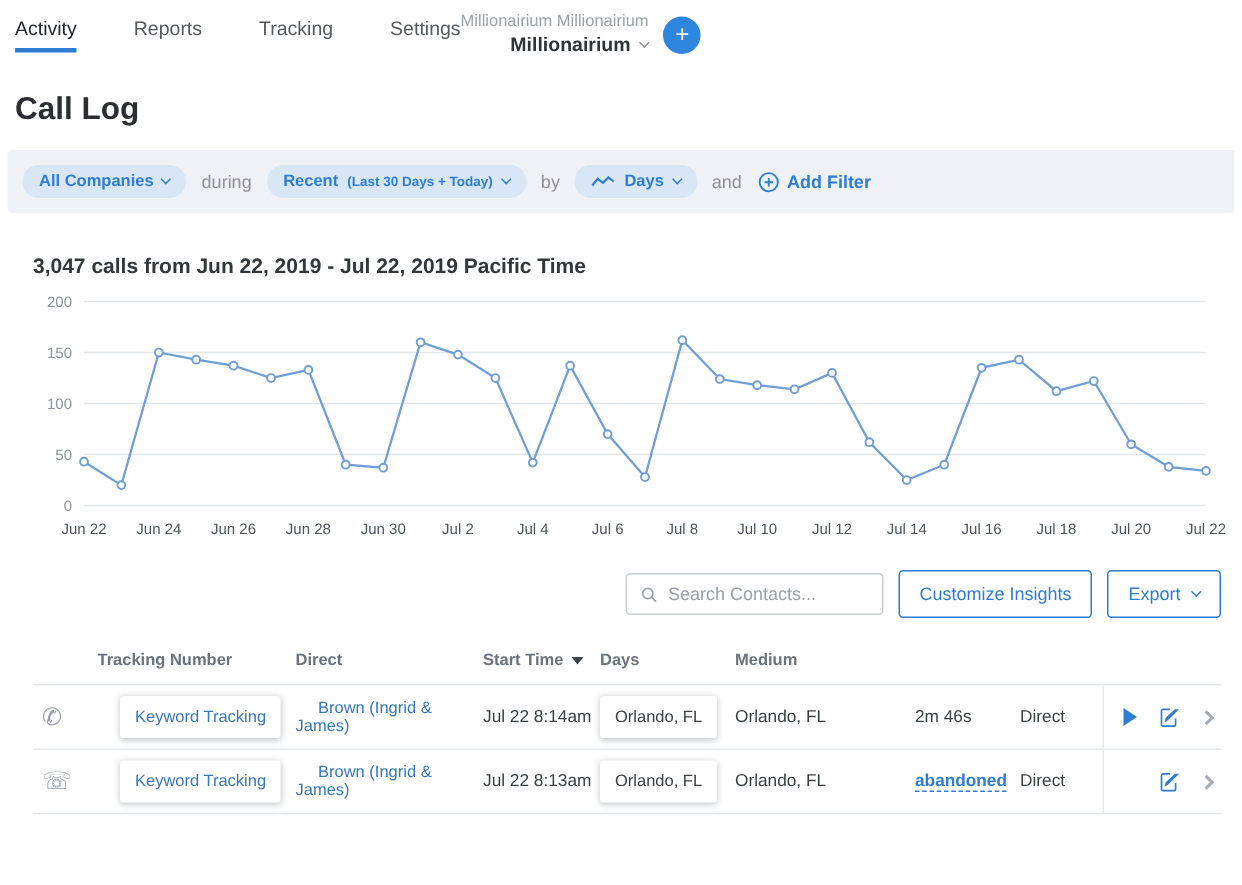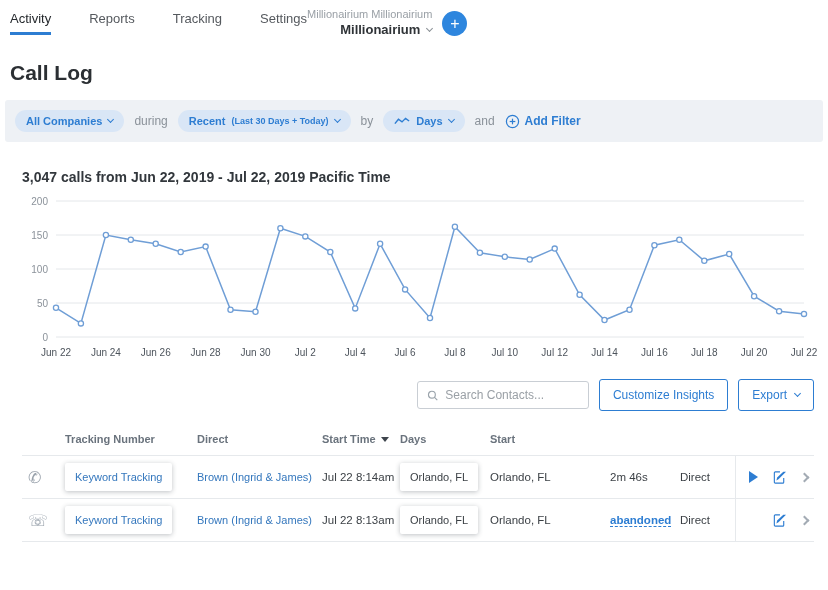--- a/index.html
+++ b/index.html
@@ -60,21 +60,21 @@
   .trow { display:grid; grid-template-columns:43px 132px 125px 78px 90px 120px 70px 55px 1fr;
     align-items:center; border-bottom:1px solid #e6e9ec; }
   .thead { font-size:11px; font-weight:bold; color:#6a737d; }
   .thead .cell { padding:6px 0 10px; cursor:pointer; display:flex; align-items:center; }
   .brow { min-height:42px; font-size:11.5px; color:#3a3f44; }
   .sort-desc { width:0; height:0; border-left:4px solid transparent; border-right:4px solid transparent;
     border-top:5px solid #3e454d; display:inline-block; margin-left:5px; }
   .phone-glyph { font-size:16px; color:#98a1ab; padding-left:6px; }
   .cell-card { background:#fff; box-shadow:0 1px 5px rgba(40,50,60,.3); border-radius:2px;
     padding:8px 10px; display:inline-block; font-size:11px; cursor:pointer; }
-  .link { color:#3477bd; text-decoration:none; font-size:11px; cursor:pointer; }
+  .link { color:#3477bd; text-decoration:none; font-size:11px; cursor:pointer;margin-left:15px; }
   .abandoned { color:#2d7dd2; border-bottom:1px dashed #2d7dd2; font-weight:bold; cursor:pointer; }
   .actions { display:flex; justify-content:flex-end; align-items:center; gap:14px;
     border-left:1px solid #e6e9ec; height:42px; padding:0 6px 0 8px; }
   .play-icon { width:0; height:0; border-top:6px solid transparent; border-bottom:6px solid transparent;
     border-left:9px solid #2d7dd2; cursor:pointer; }
   .chev-right { width:7px; height:7px; border-right:2px solid #a3abb4; border-bottom:2px solid #a3abb4;
     transform:rotate(-45deg); cursor:pointer; }
   .note-btn { background:none; border:none; cursor:pointer; line-height:0; padding:0; }
 </style>
 </head>
@@ -212,21 +212,21 @@
 
   <div class="trow thead">
     <div class="cell"></div>
     <div class="cell">Tracking Number</div>
     <div class="cell">Direct</div>
     <div class="cell">
       <span>Start Time</span>
       <span class="sort-desc"></span>
     </div>
     <div class="cell">Days</div>
-    <div class="cell">Start</div>
+    <div class="cell">Medium</div>
     <div class="cell"></div>
   </div>
 
   <div class="trow brow">
     <div class="phone-glyph">✆</div>
     <div><span class="cell-card link">Keyword Tracking</span></div>
     <div><a class="link">Brown (Ingrid &amp; James)</a></div>
     <div>Jul 22 8:14am</div>
     <div><span class="cell-card">Orlando, FL</span></div>
     <div>Orlando, FL</div>

